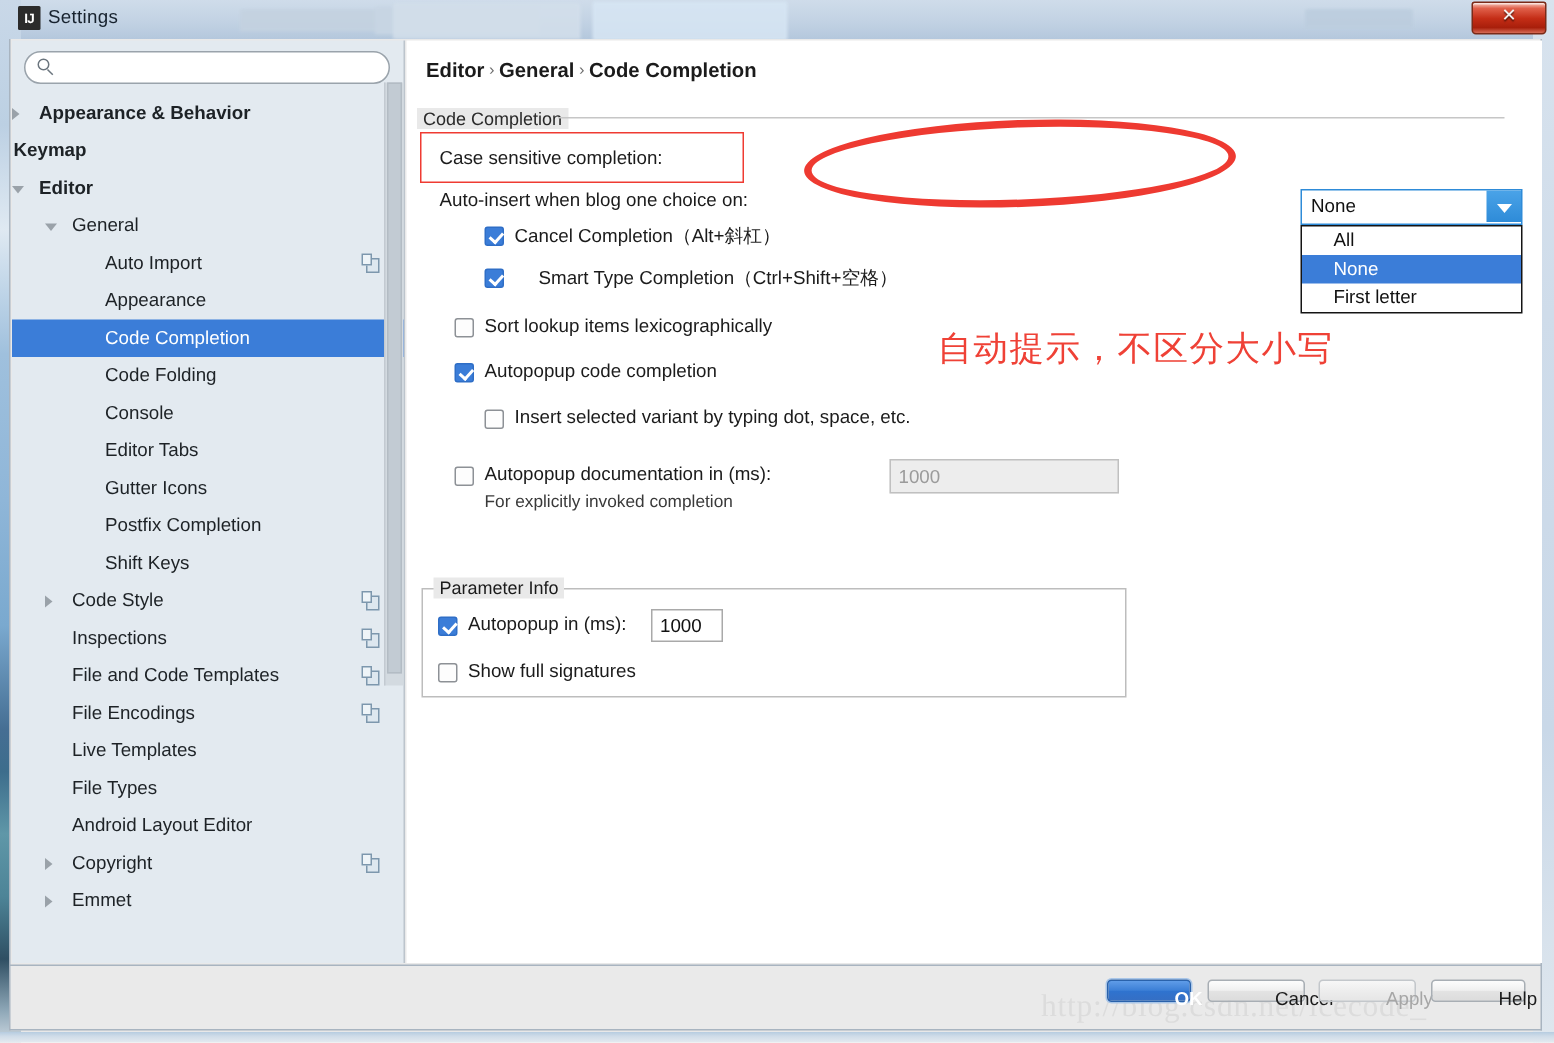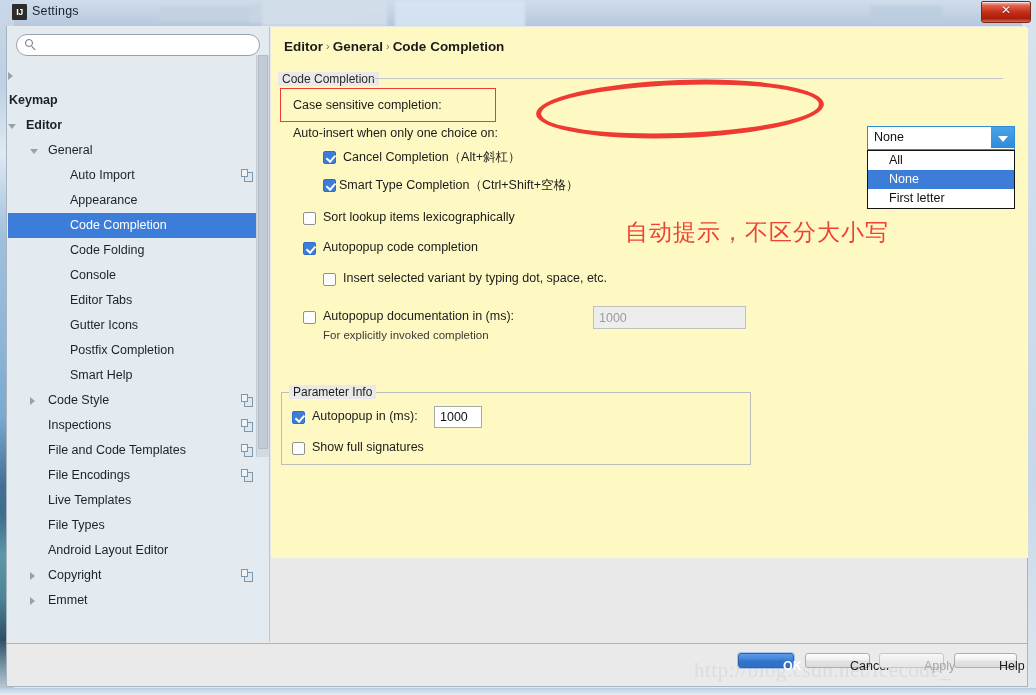--- a/index.html
+++ b/index.html
@@ -127,22 +127,22 @@
     position:absolute;left:248px;top:28px;width:12px;height:402px;
     background:#d3dae0;border-left:1px solid #c3cad1;
   }
   .lp-scroll .thumb{
     position:absolute;left:1px;top:0px;width:10px;height:394px;
     background:#c2cbd3;border:1px solid #b3bcc4;box-sizing:border-box;
   }
 
   
   .rightpane{
-    position:absolute;left:264px;top:1px;width:757px;height:531px;
-    background:#fef9c3;overflow:hidden;
+    position:absolute;left:264px;top:1px;width:757px;height:615px;
+    background:#ffffff;overflow:hidden;
   }
   .breadcrumb{
     position:absolute;left:13px;top:12px;font-size:13.5px;font-weight:bold;color:#1b1b1b;
     white-space:nowrap;
   }
   .breadcrumb .sep{font-weight:normal;color:#6d6d6d;font-size:11px;padding:0 3px;vertical-align:1px;}
 
   .grouplabel{
     position:absolute;font-size:12px;color:#2a2a2a;background:#e9e9e9;padding:0 4px;
   }
@@ -269,20 +269,21 @@
           <div class="search-ico">
             <div class="c"></div>
               <div class="h"></div>
           </div>
           <input class="search-input" type="text" placeholder="" style="">
         </div>
 
         <div class="tree" id="tree">
             <div class="node bold">
               <span class="arrow" style="left: 0px;"></span>
+              <span class="lbl" style="left: 18px;">Appearance &amp; Behavior</span>
             </div>
             <div class="node bold">
               <span class="lbl" style="left: 1px;">Keymap</span>
             </div>
             <div class="node bold">
               <span class="arrow open" style="left: 0px;"></span>
               <span class="lbl" style="left: 18px;">Editor</span>
             </div>
             <div class="node">
               <span class="arrow open" style="left: 22px;"></span>
@@ -310,21 +311,21 @@
             <div class="node">
               <span class="lbl" style="left: 62px;">Editor Tabs</span>
             </div>
             <div class="node">
               <span class="lbl" style="left: 62px;">Gutter Icons</span>
             </div>
             <div class="node">
               <span class="lbl" style="left: 62px;">Postfix Completion</span>
             </div>
             <div class="node">
-              <span class="lbl" style="left: 62px;">Smart Help</span>
+              <span class="lbl" style="left: 62px;">Shift Keys</span>
             </div>
             <div class="node">
               <span class="arrow" style="left: 22px;"></span>
               <span class="lbl" style="left: 40px;">Code Style</span>
               <span class="copyico">
                 <span class="b"></span>
                 <span class="f"></span>
               </span>
             </div>
             <div class="node">
@@ -391,27 +392,27 @@
         <div class="combo">
           <span class="val">None</span>
           <span class="arrowbtn"></span>
         </div>
         <div class="dropdown" id="dropdown">
             <div class="opt">All</div>
             <div class="opt sel">None</div>
             <div class="opt">First letter</div>
           </div>
 
-        <div class="ctext" style="left:22px;top:99px;">Auto-insert when only one choice on:</div>
+        <div class="ctext" style="left:22px;top:99px;">Auto-insert when blog one choice on:</div>
 
         <div class="chk on" style="left:52px;top:124px;"></div>
         <div class="ctext" style="left:72px;top:122px;">Cancel Completion（Alt+斜杠）</div>
 
         <div class="chk on" style="left:52px;top:152px;"></div>
-        <div class="ctext" style="left:68px;top:150px;">Smart Type Completion（Ctrl+Shift+空格）</div>
+        <div class="ctext" style="left:88px;top:150px;">Smart Type Completion（Ctrl+Shift+空格）</div>
 
         <div class="chk" style="left:32px;top:185px;"></div>
         <div class="ctext" style="left:52px;top:183px;">Sort lookup items lexicographically</div>
 
         <div class="chk on" style="left:32px;top:215px;"></div>
         <div class="ctext" style="left:52px;top:213px;">Autopopup code completion</div>
 
         <div class="chk" style="left:52px;top:246px;"></div>
         <div class="ctext" style="left:72px;top:244px;">Insert selected variant by typing dot, space, etc.</div>
 

